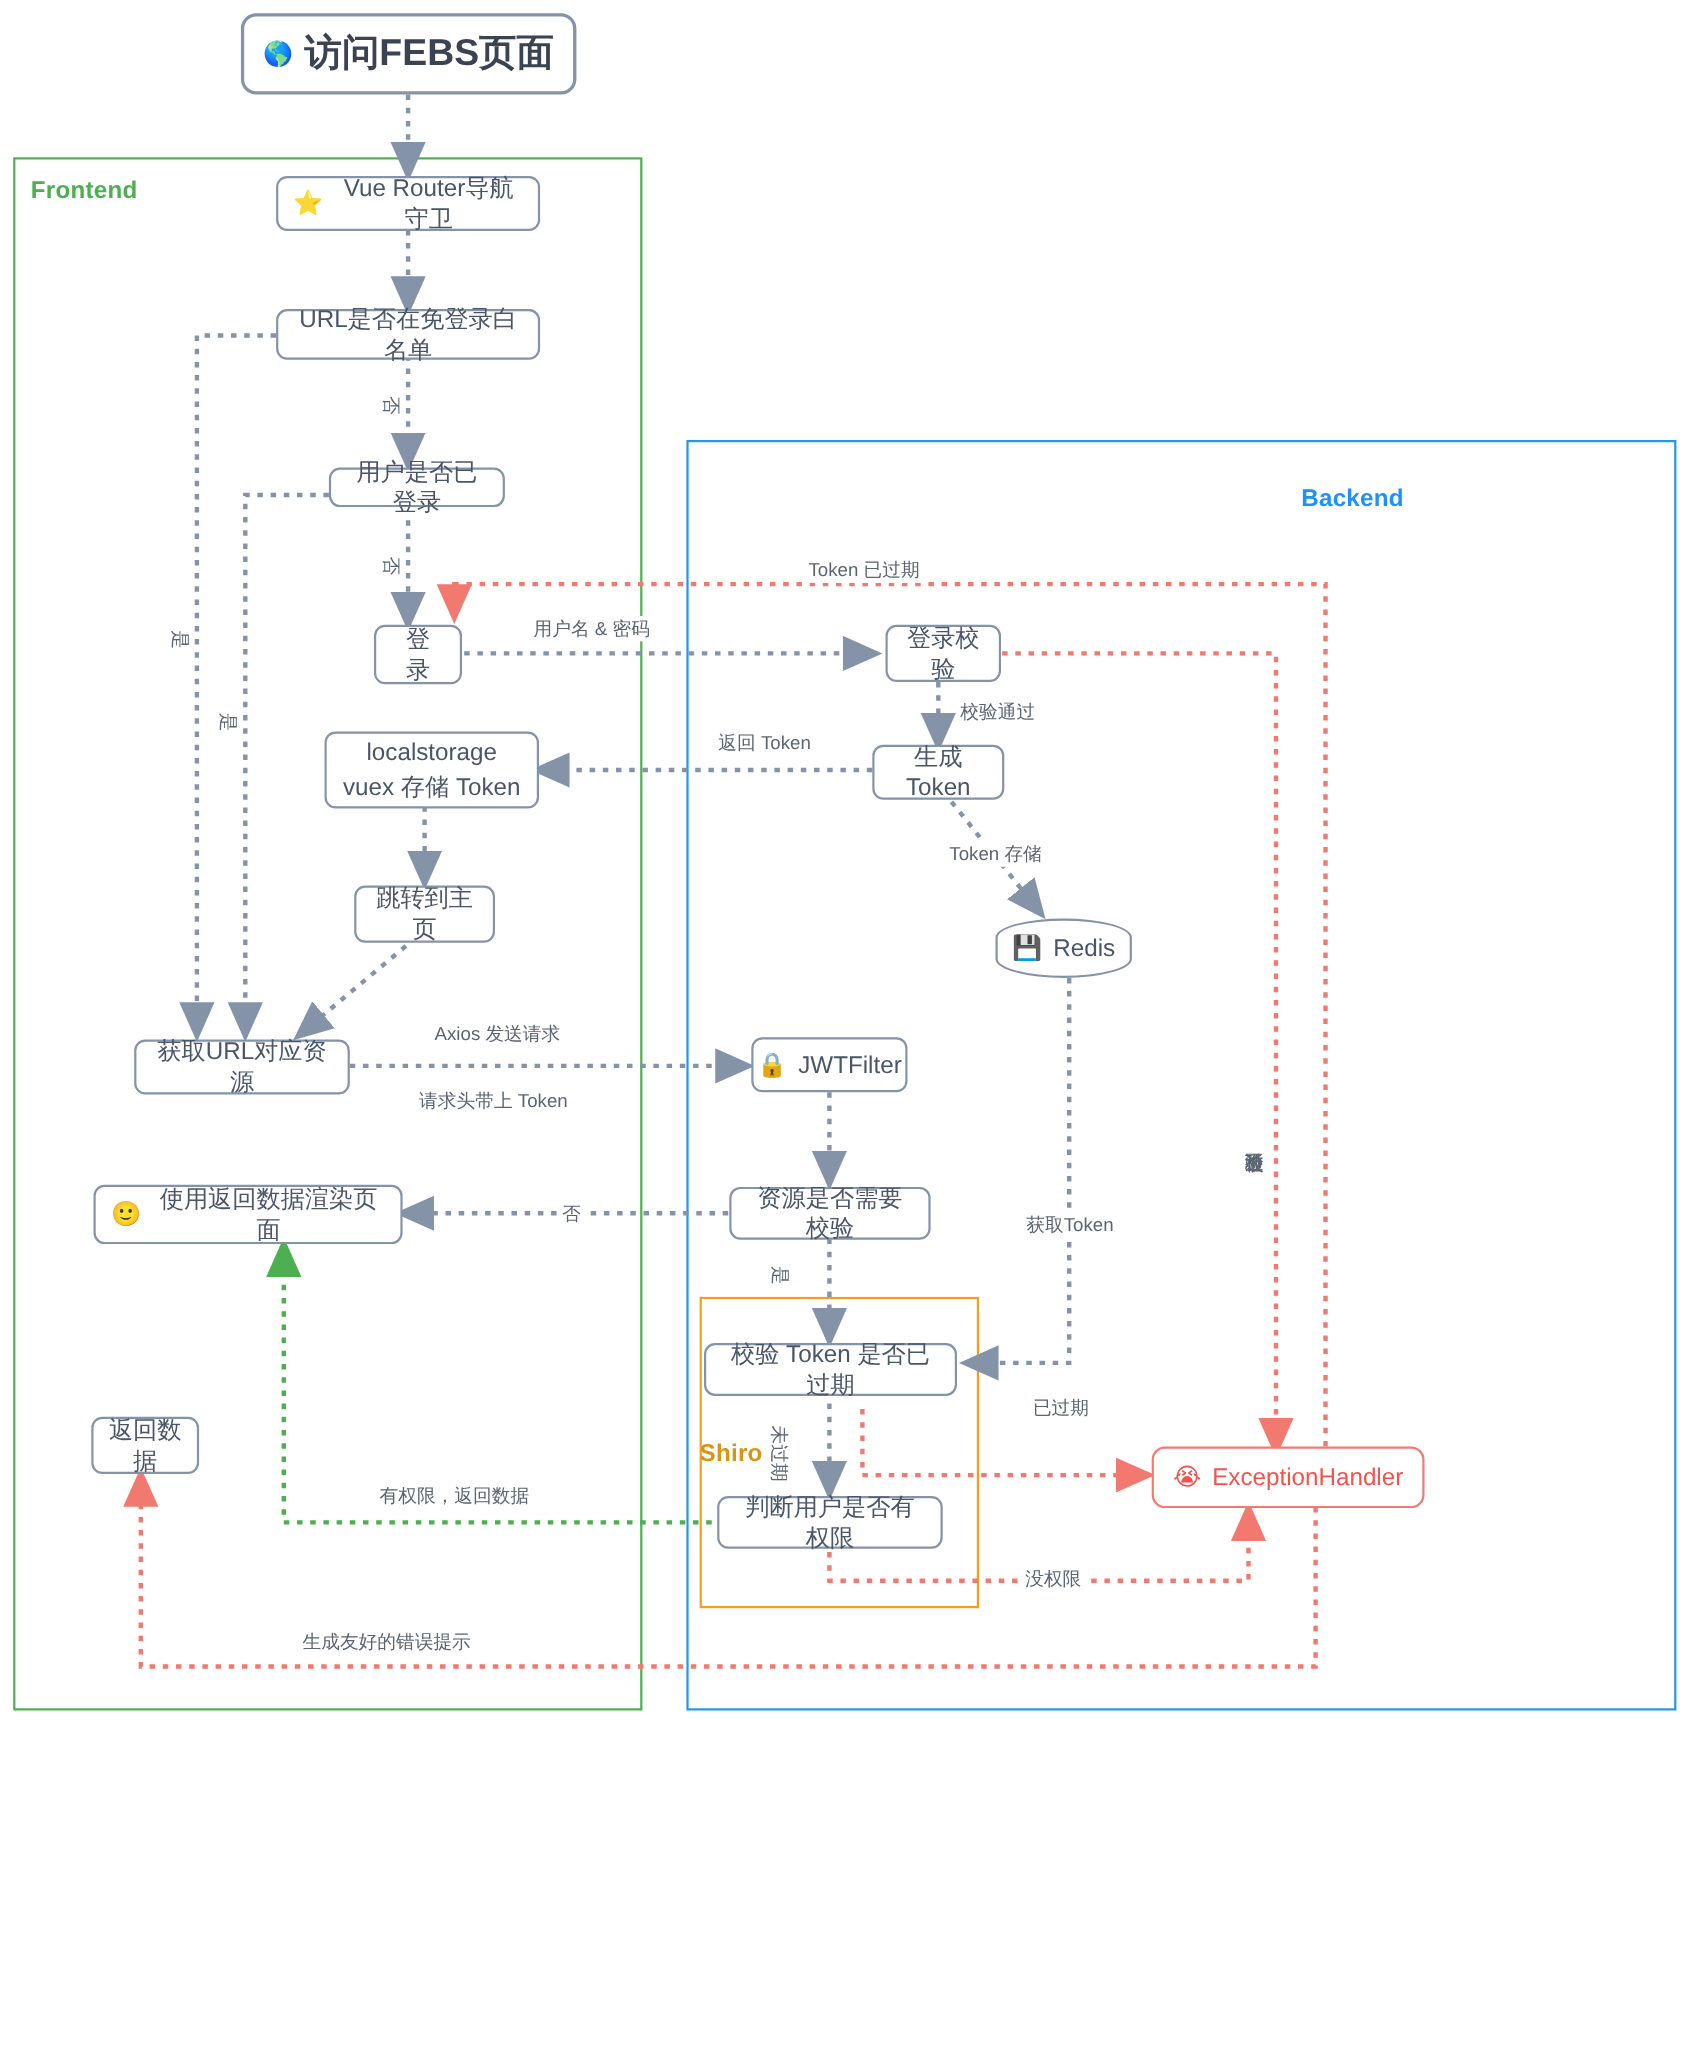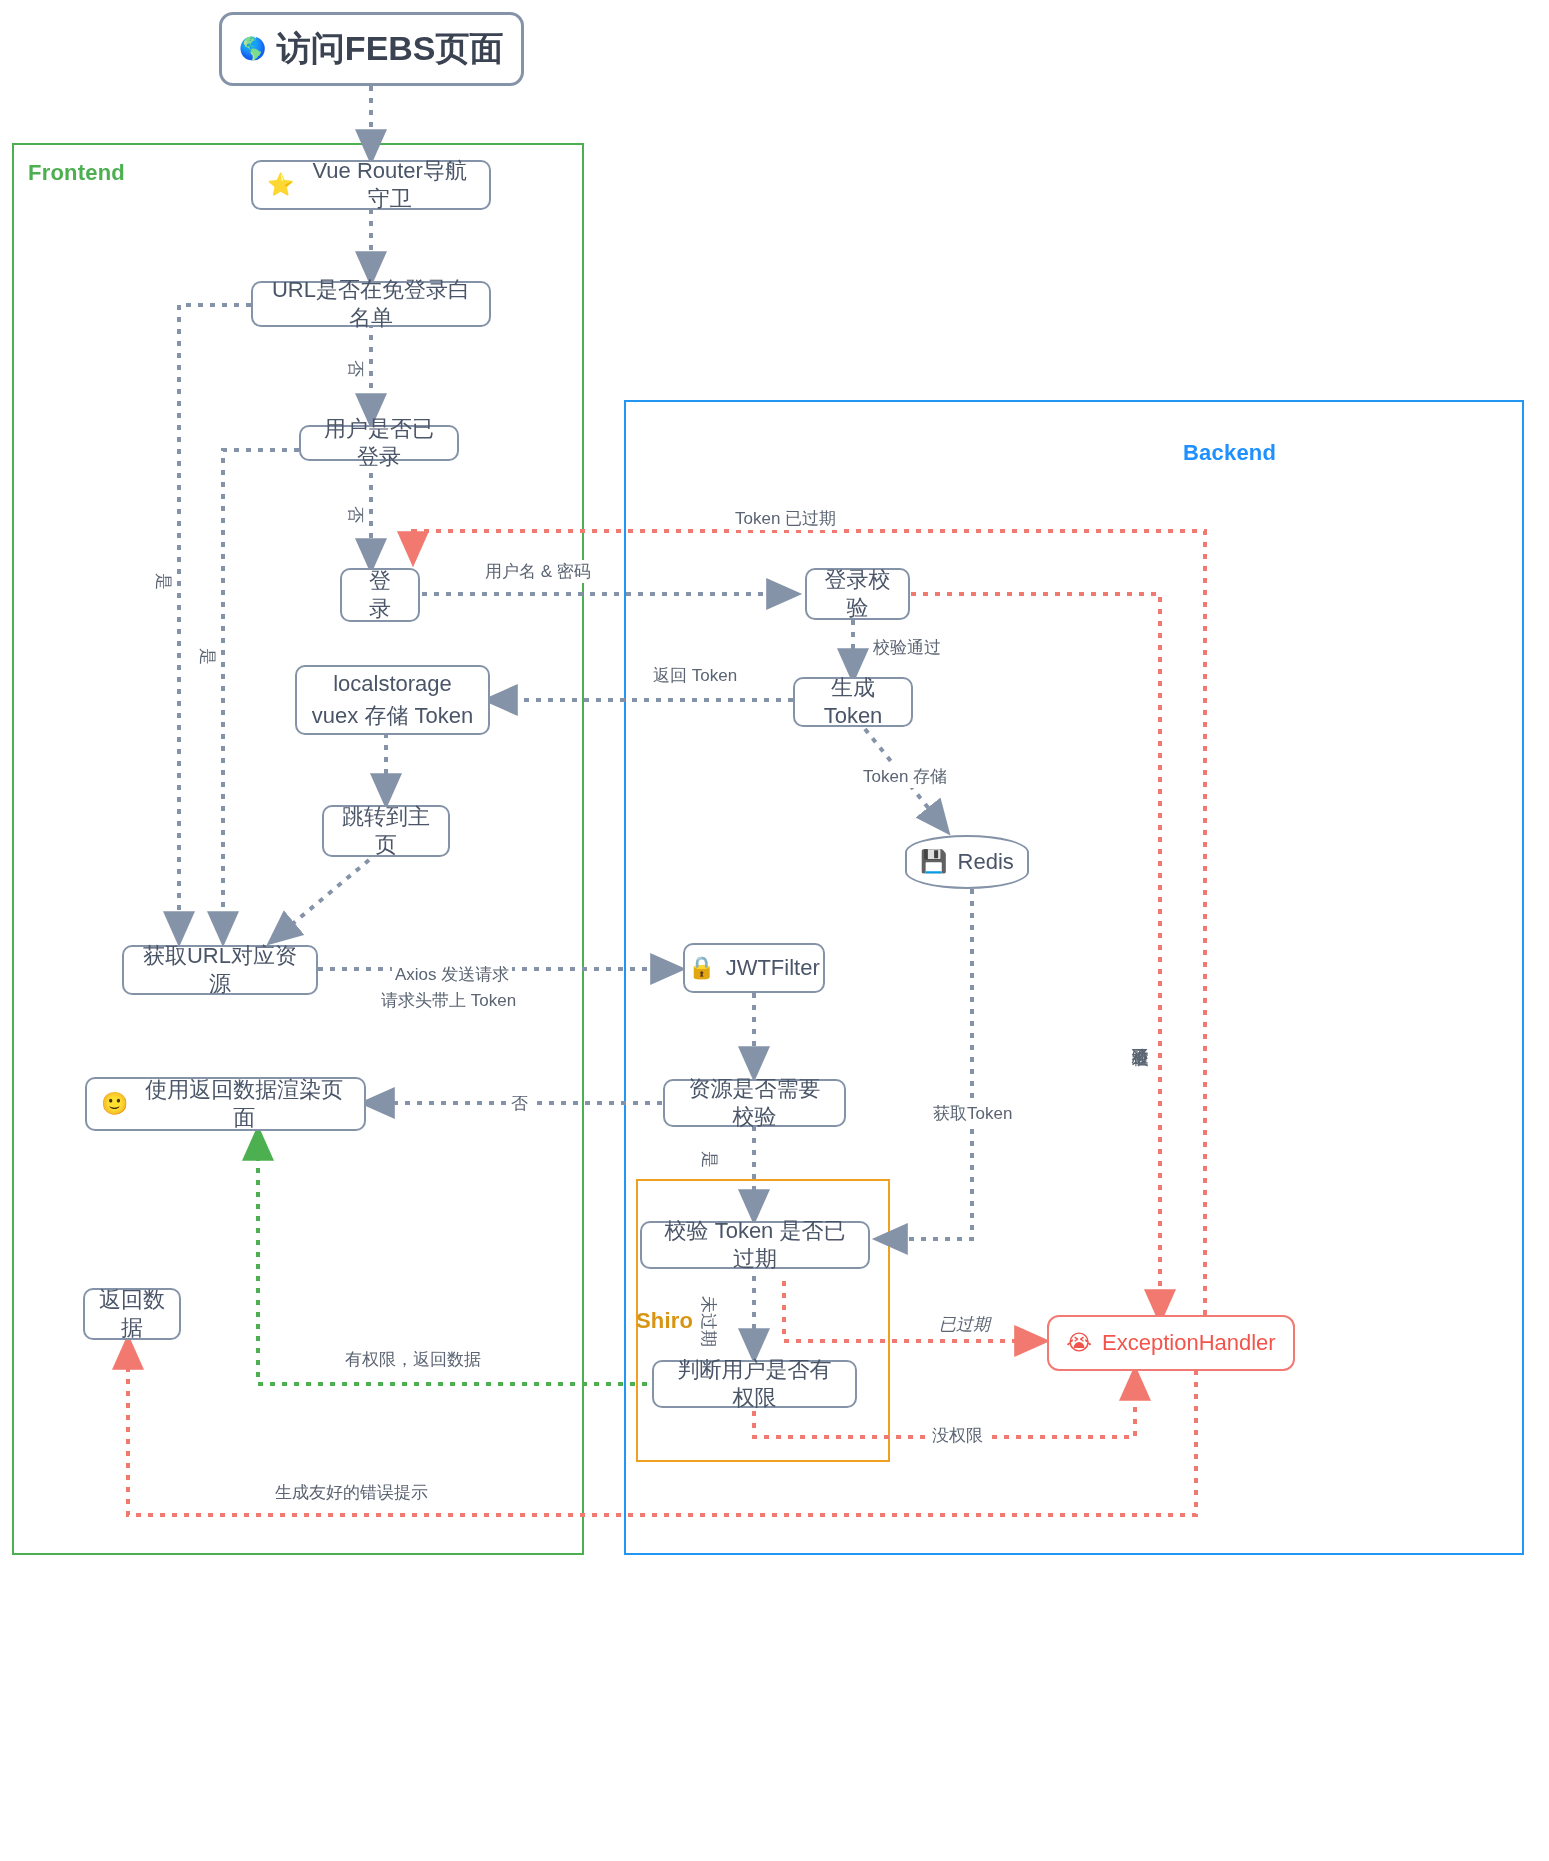--- a/index.html
+++ b/index.html
@@ -204,30 +204,30 @@
   <div class="elab rot" style="left:367px;top:357px;">否</div>
   <div class="elab rot" style="left:219px;top:645px;">是</div>
   <div class="elab rot" style="left:367px;top:503px;">否</div>
 
   <div class="elab" style="left:732px;top:507px;">Token 已过期</div>
   <div class="elab" style="left:482px;top:560px;">用户名 &amp; 密码</div>
   <div class="elab" style="left:870px;top:636px;">校验通过</div>
   <div class="elab" style="left:650px;top:664px;">返回 Token</div>
   <div class="elab" style="left:860px;top:765px;text-align:right;">Token 存储</div>
 
-  <div class="elab" style="left:392px;top:928px;margin-top:35px;">Axios 发送请求</div>
+  <div class="elab" style="left:392px;top:928px;">Axios 发送请求</div>
   <div class="elab" style="left:378px;top:989px;">请求头带上 Token</div>
 
   <div class="elab" style="left:508px;top:1092px;">否</div>
   <div class="elab rot" style="left:721px;top:1148px;">是</div>
 
   <div class="elab" style="left:930px;top:1102px;">获取Token</div>
 
   <div class="elab rot" style="left:720px;top:1293px;">未过期</div>
-  <div class="elab" style="left:936px;top:1313px;font-style:italic;">已过期</div>
+  <div class="elab" style="left:936px;top:1268px;">已过期</div>
 
   <div class="elab vert" style="left:1129px;top:1032px;">校验不通过</div>
 
   <div class="elab" style="left:342px;top:1348px;">有权限，返回数据</div>
   <div class="elab" style="left:929px;top:1424px;">没权限</div>
   <div class="elab" style="left:272px;top:1481px;">生成友好的错误提示</div>
 
 </div>
 
 </body></html>

